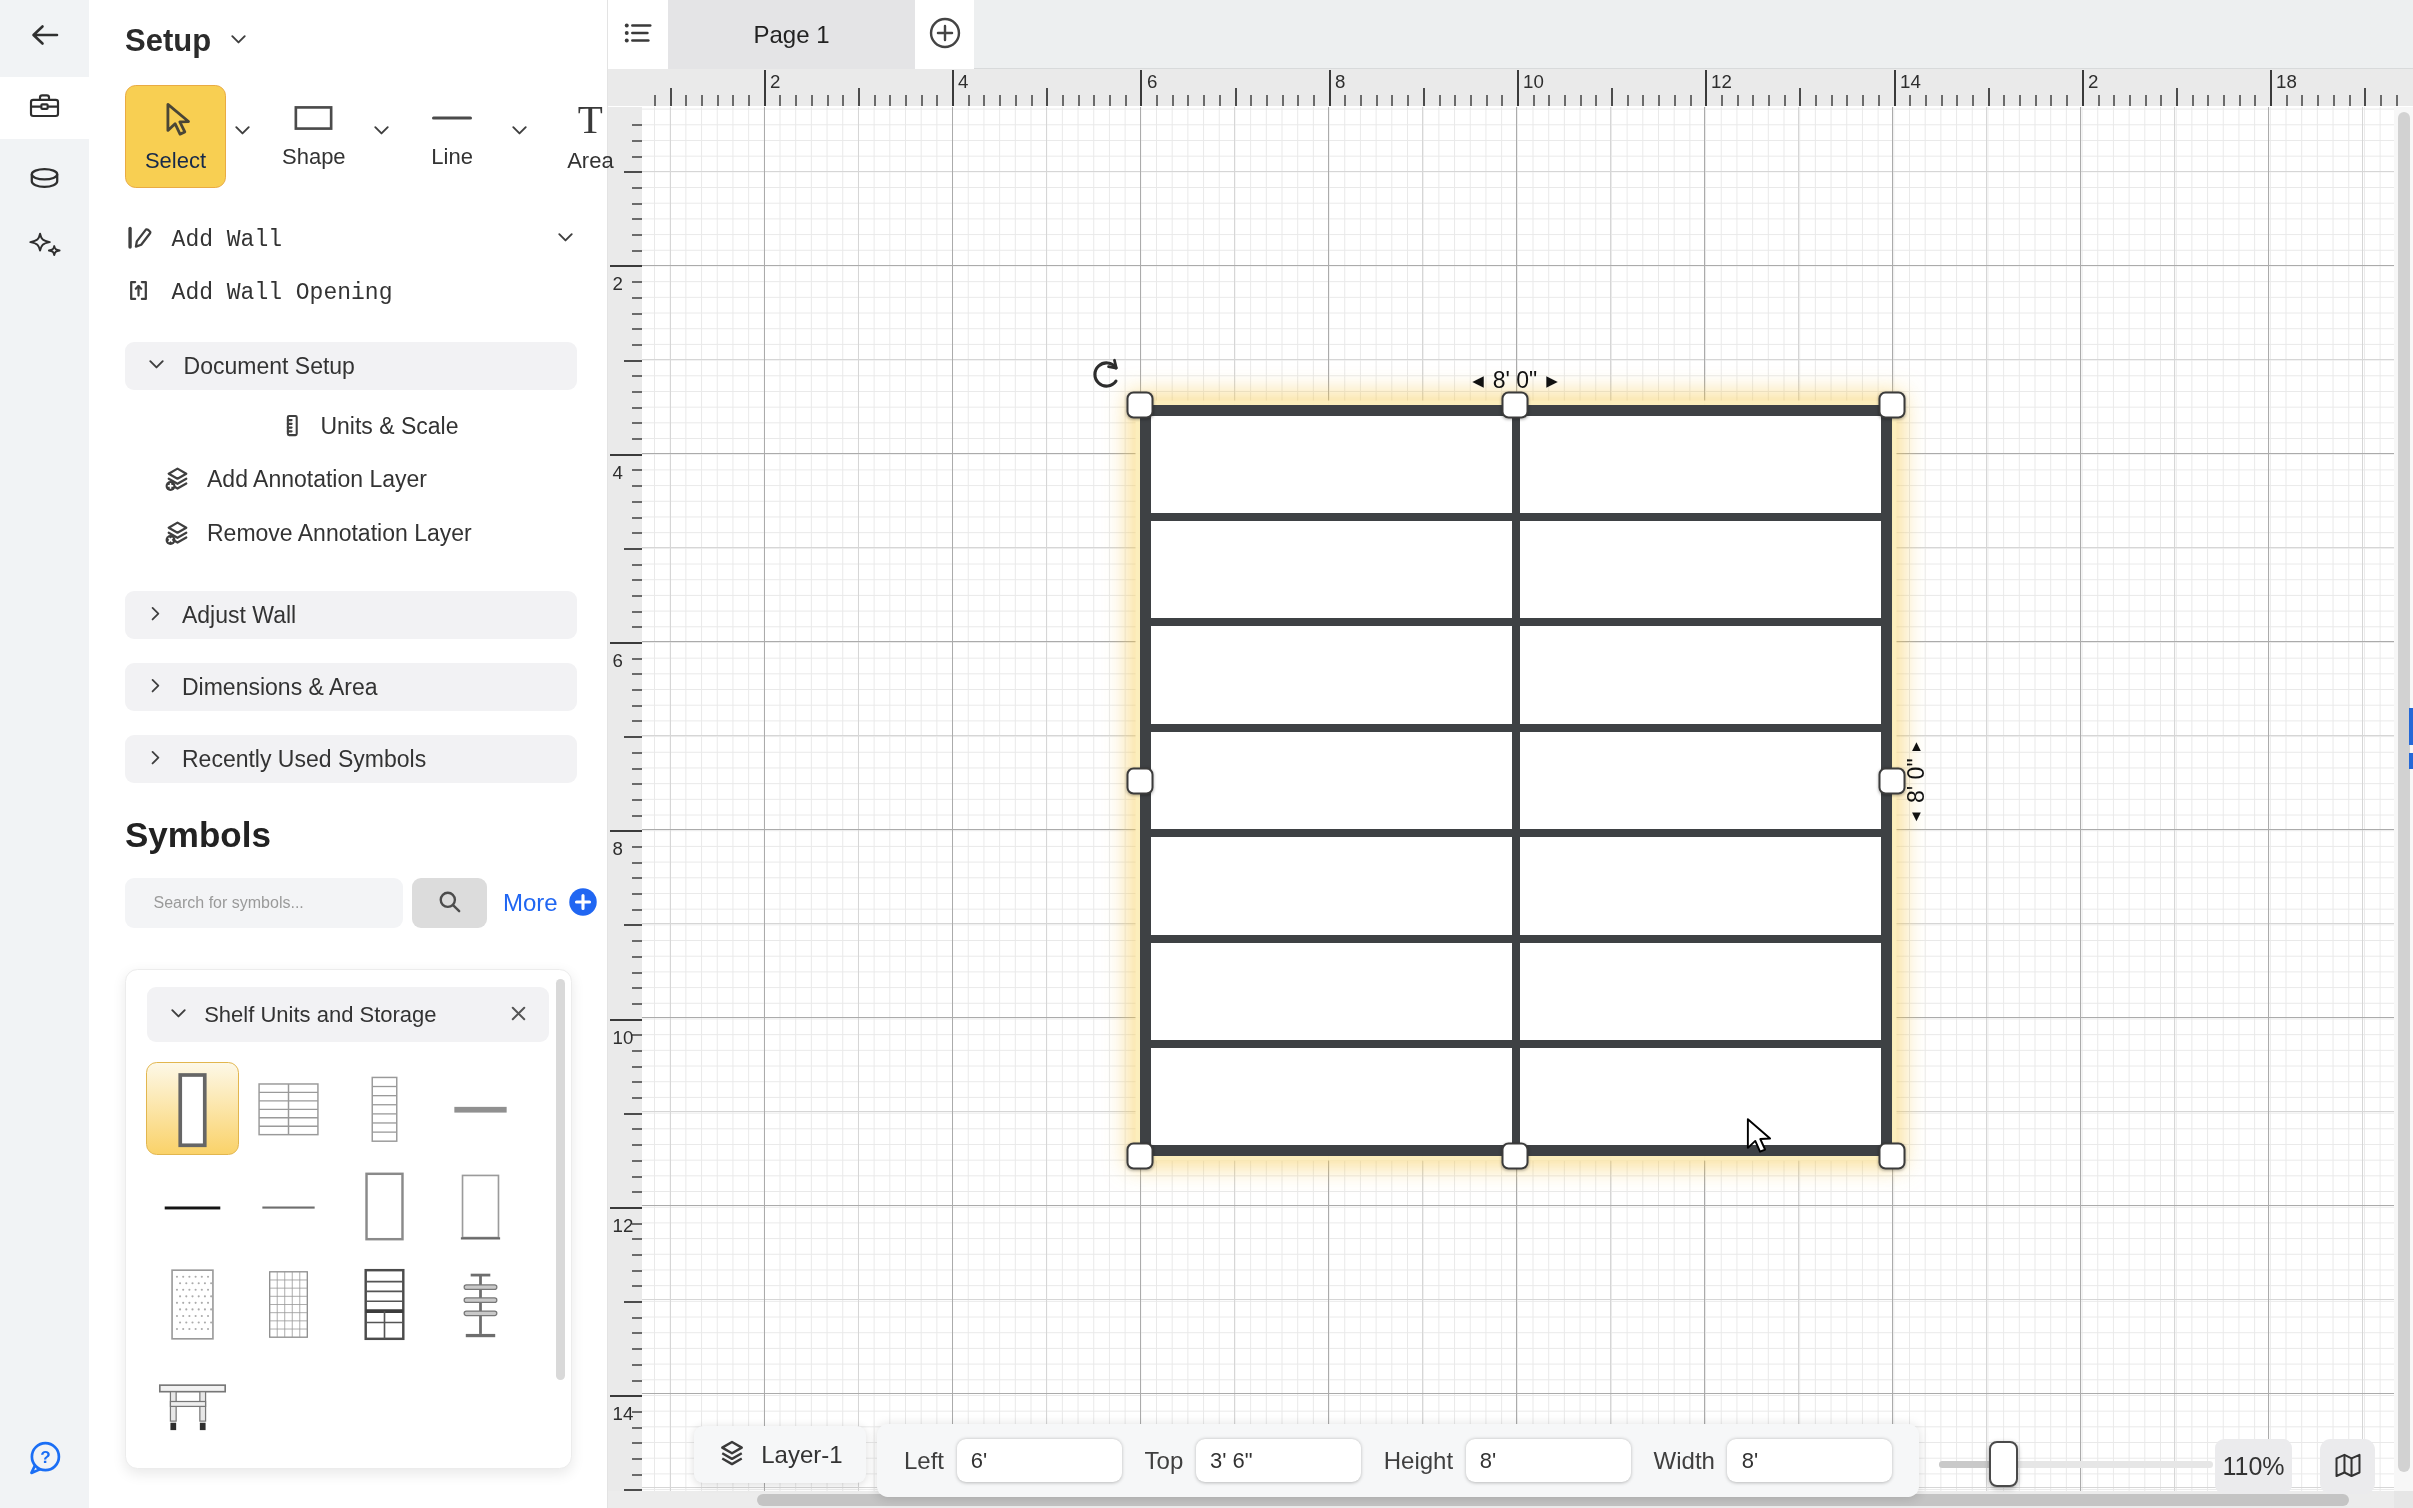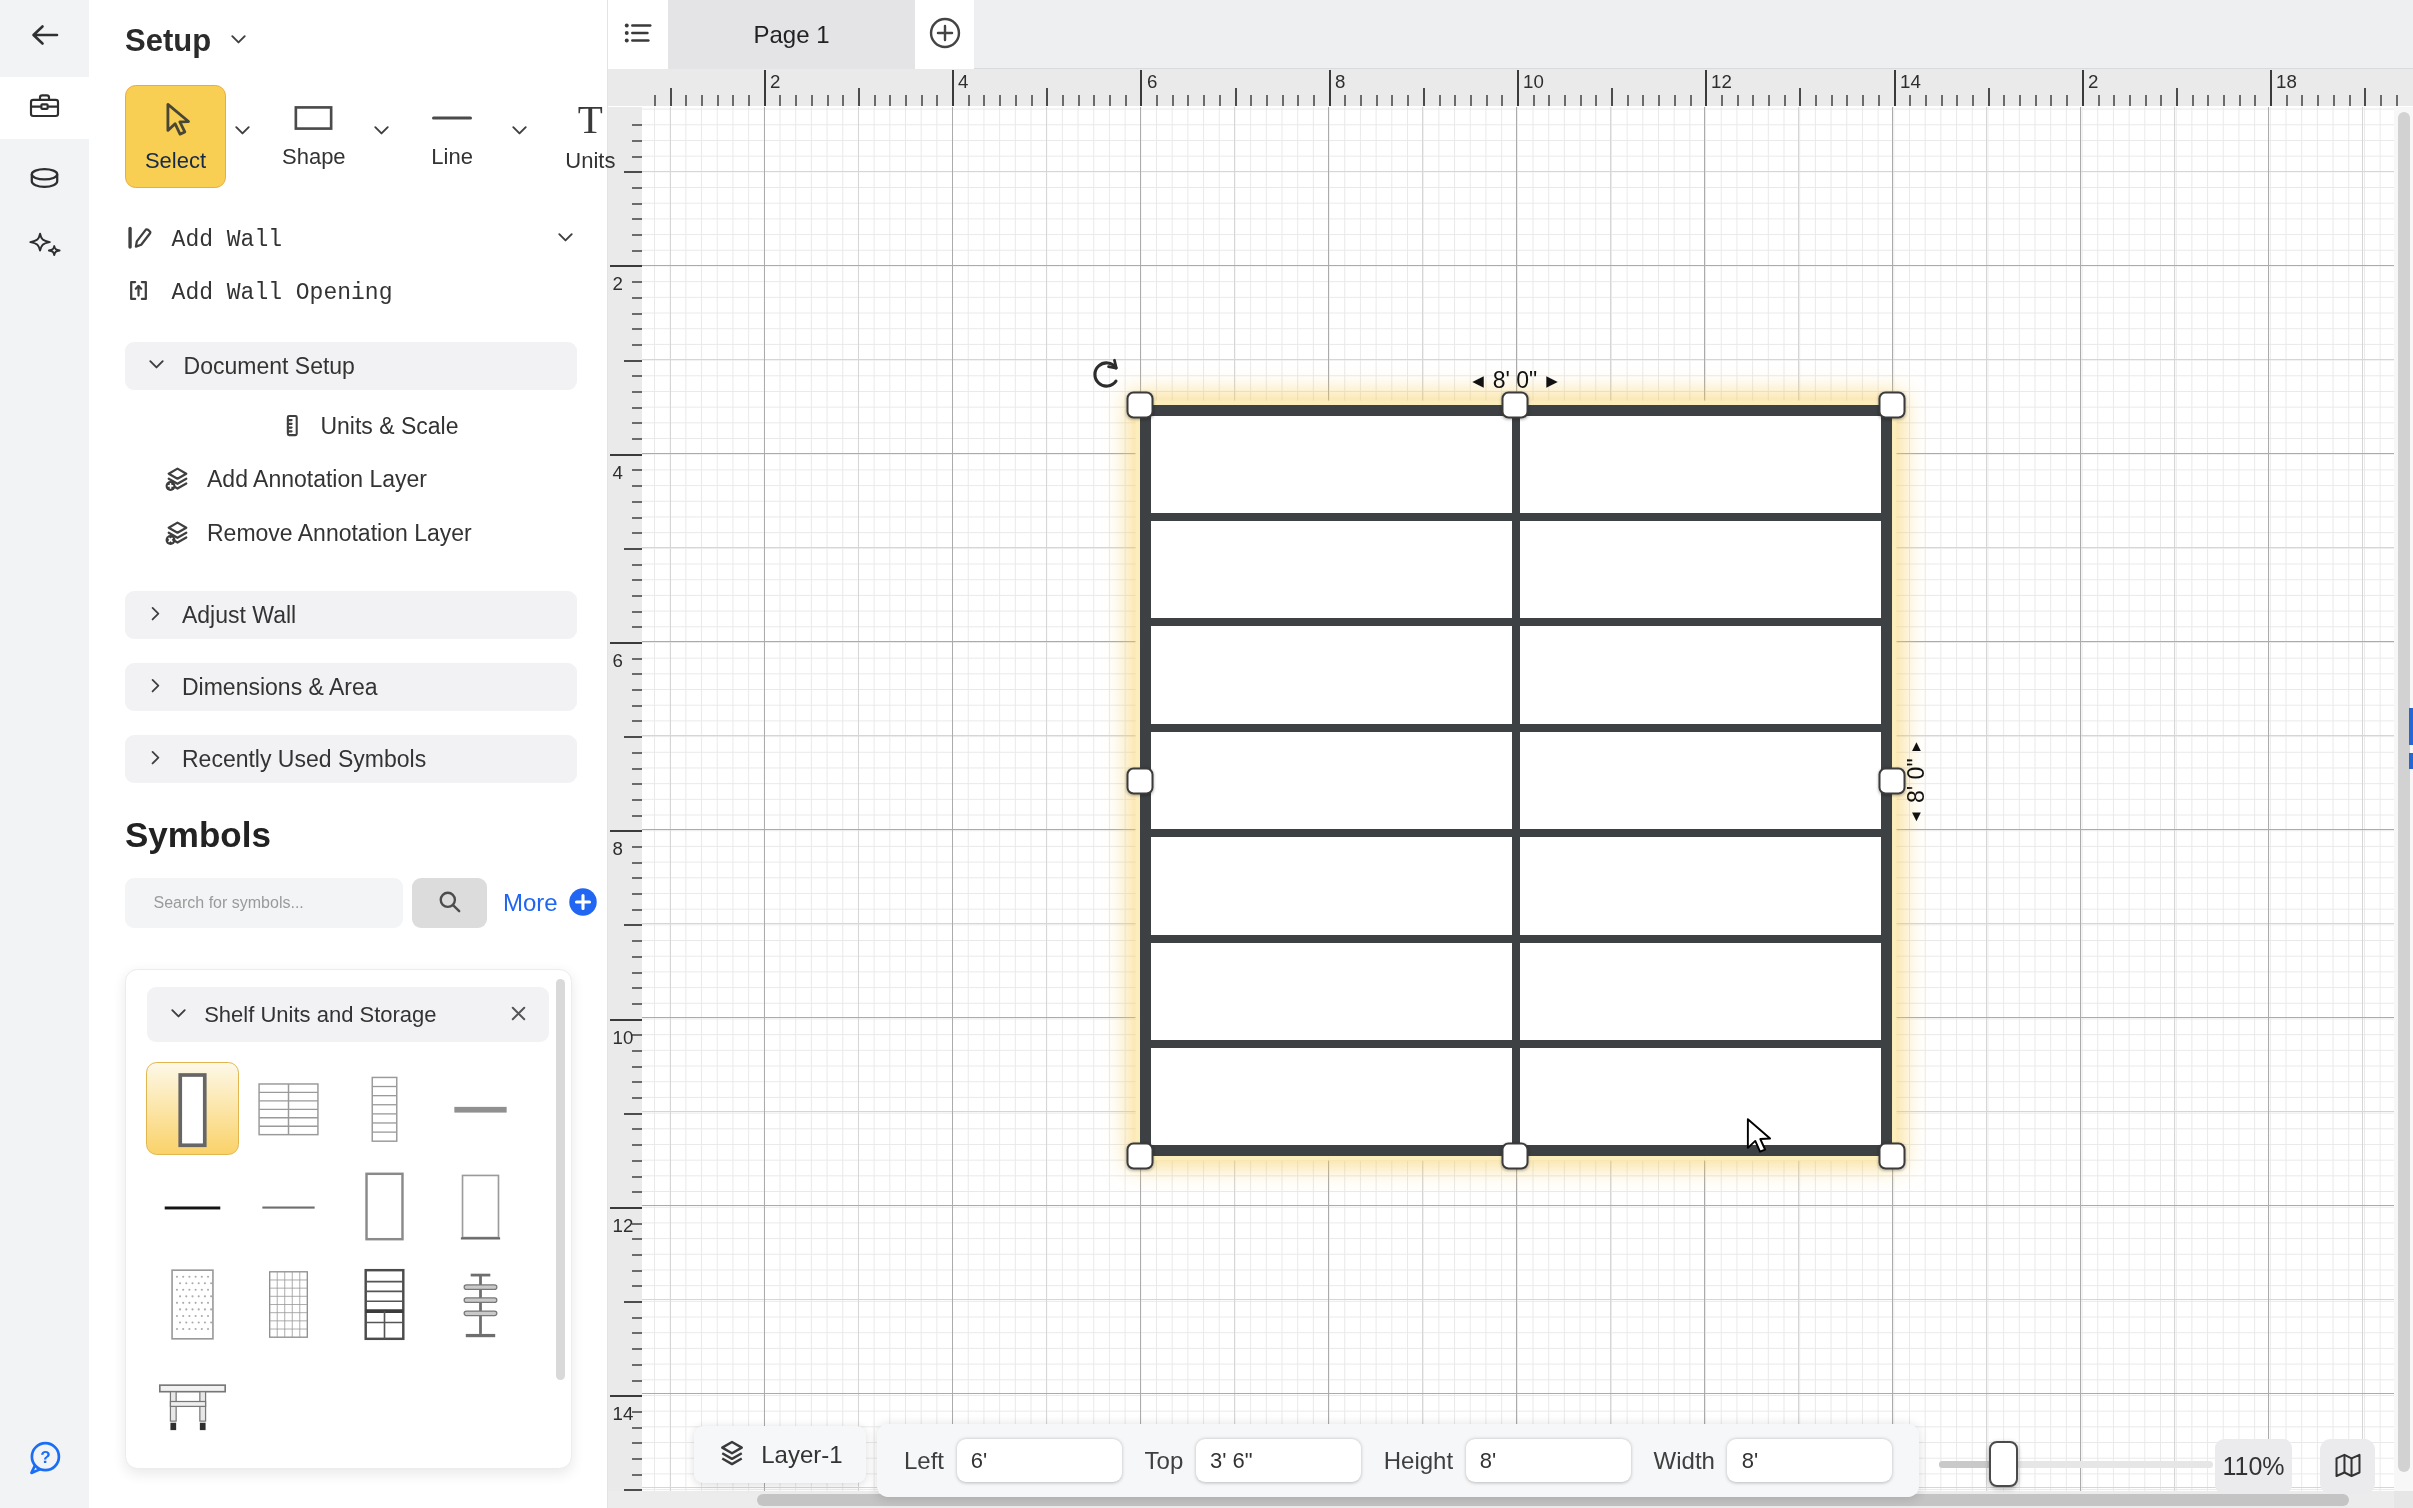--- a/index.html
+++ b/index.html
@@ -197,21 +197,21 @@
           <span><svg width="46" height="30" viewBox="0 0 52 34">
               <line x1="5" y1="17" x2="47" y2="17" stroke="#4b4b4b" stroke-width="3.4" stroke-linecap="round"></line>
             </svg></span>
           <span class="tool-label">Line</span>
         </div>
         <span class="tool-chev"><svg width="23" height="23" viewBox="0 0 24 24">
             <path d="M5.5 8.5 l6.5 6.5 6.5 -6.5" fill="none" stroke="#3f3f3f" stroke-width="2" stroke-linecap="round" stroke-linejoin="round"></path>
           </svg></span>
         <div class="tool-btn">
           <span class="t-glyph">T</span>
-          <span class="tool-label">Units</span>
+          <span class="tool-label">Area</span>
         </div>
       </div>
     <div id="menu-rows">
         <div class="menu-row" style="top: 219px;">
           <span><svg width="27" height="27" viewBox="0 0 24 24">
               <line x1="4.5" y1="4" x2="4.5" y2="20.5" stroke="#3f3f3f" stroke-width="3" stroke-linecap="round"></line>
               <path d="M10.5 15.5 L18.2 5.4 a1.5 1.5 0 0 1 2.1 -.3 l1.5 1.2 a1.5 1.5 0 0 1 .3 2.1 L14.4 18.4 l-4.7 1.7 z" fill="none" stroke="#3f3f3f" stroke-width="2" stroke-linecap="round" stroke-linejoin="round"></path>
             </svg></span>
           <span class="label">Add Wall</span>
           <span class="spacer"></span>

